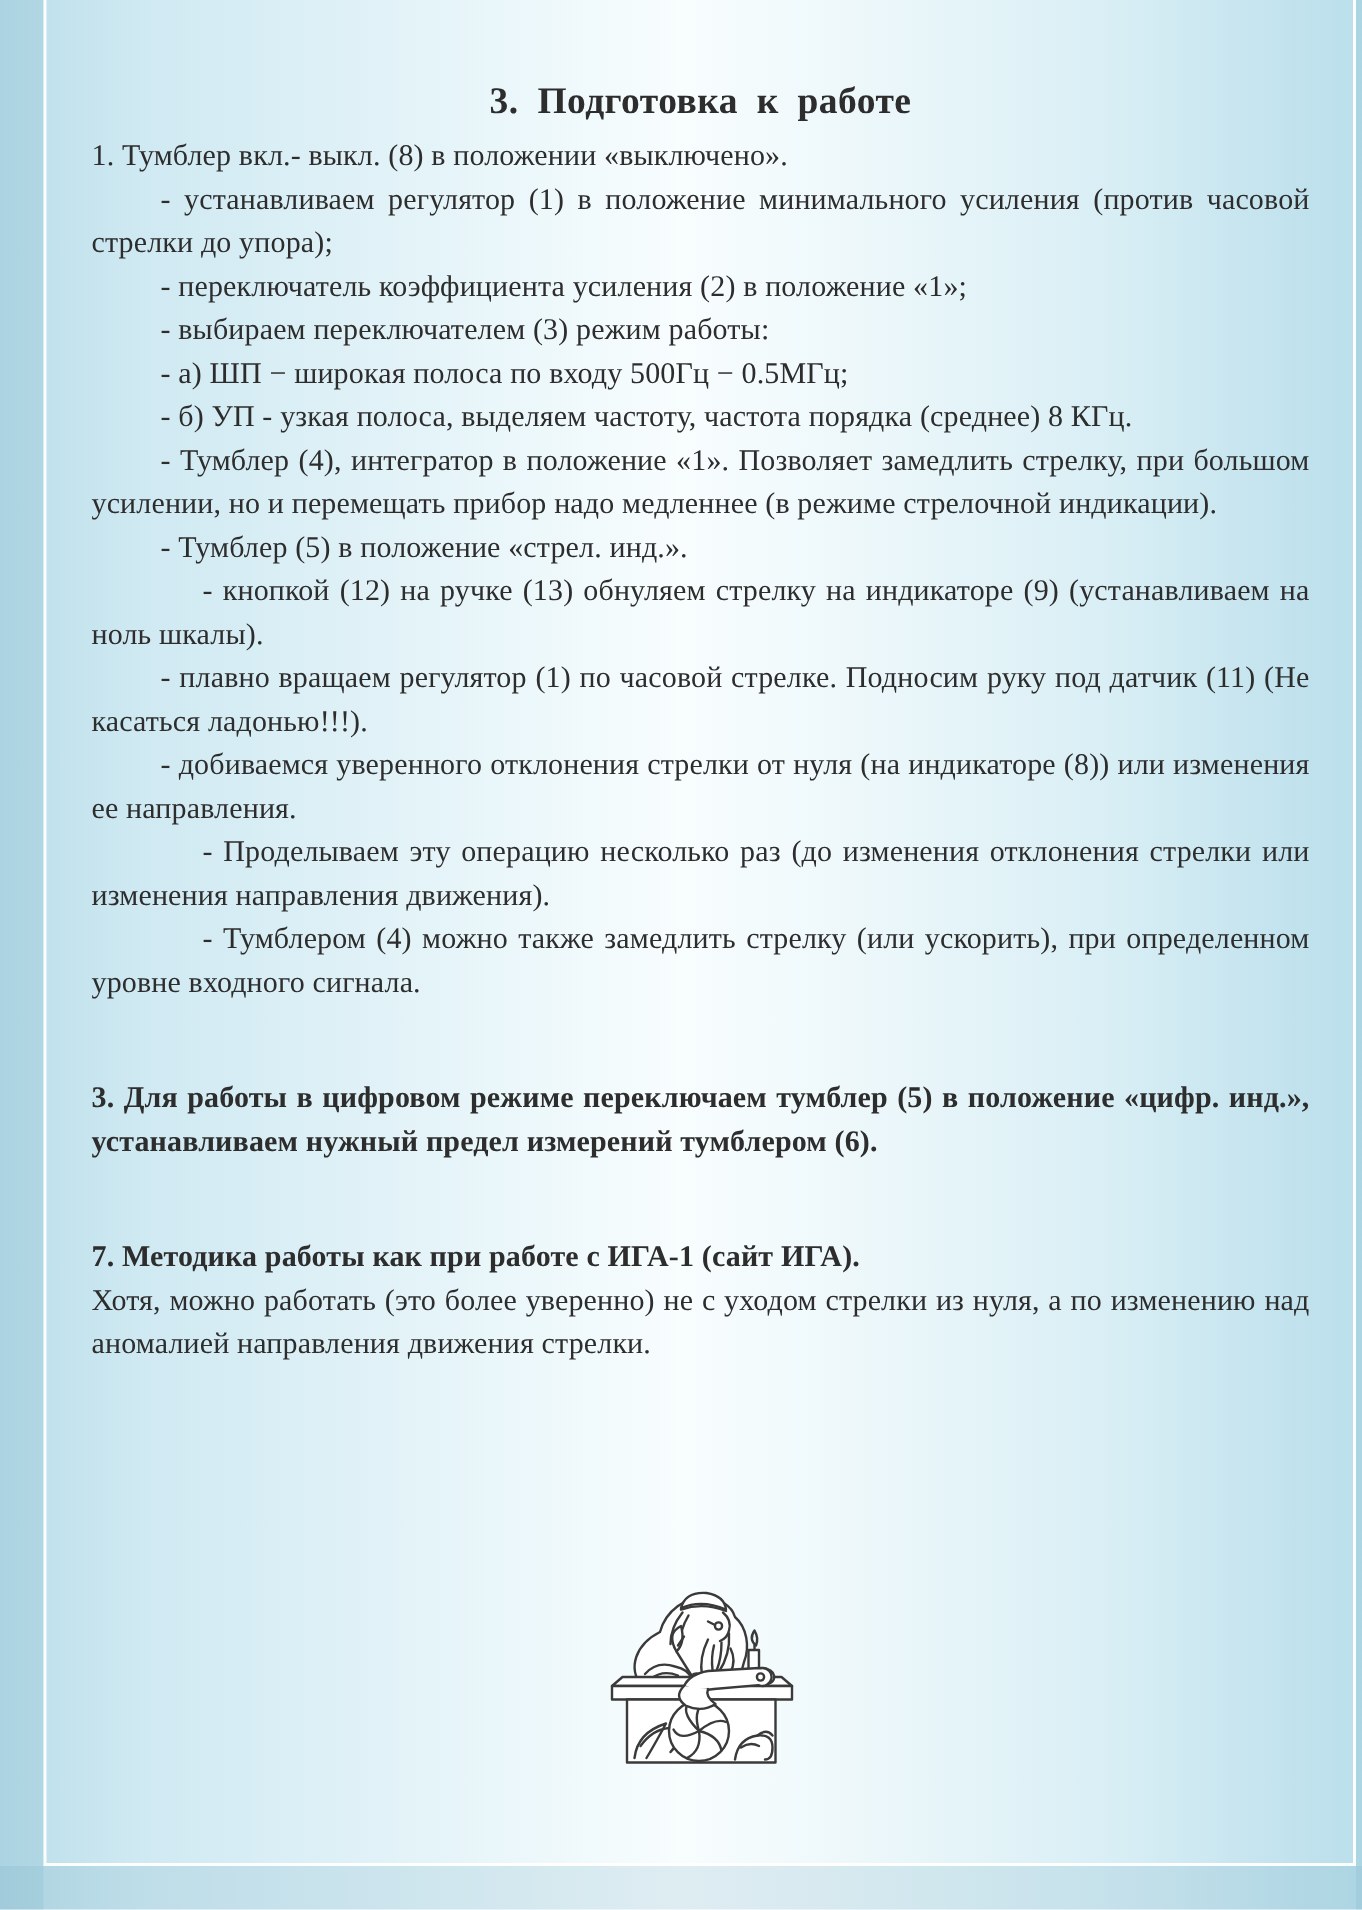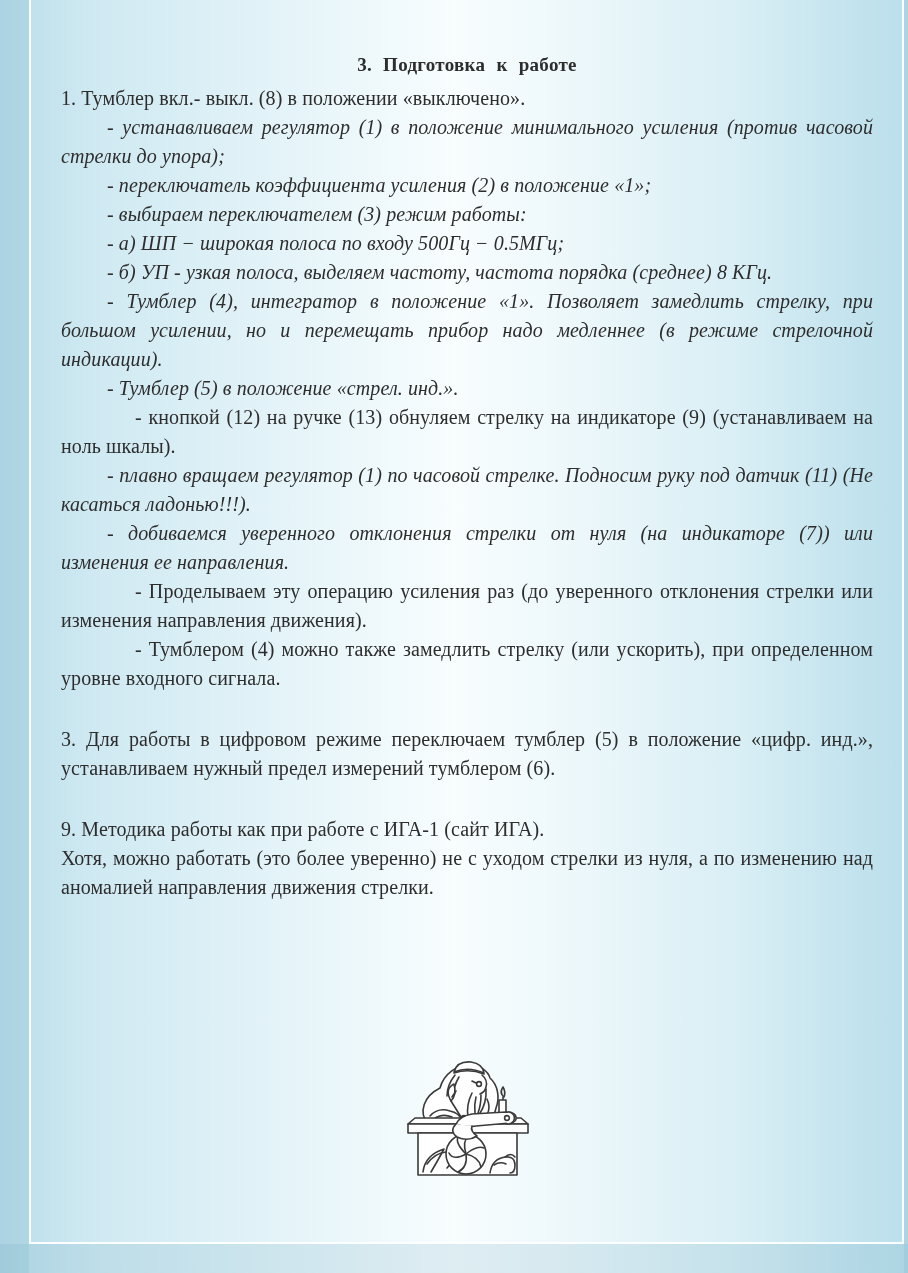--- a/index.html
+++ b/index.html
@@ -21,31 +21,31 @@
   .frame{
     position:absolute;left:29px;top:-4px;right:4px;bottom:29px;
     border:2px solid rgba(255,255,255,0.95);
     pointer-events:none;
   }
   .content{
     position:absolute;left:61px;top:54px;width:812px;
     color:#2d2d2d;
   }
   .title{
-    font-size:19px;font-weight:bold;text-align:center;
+    font-size:25px;font-weight:bold;text-align:center;
     margin:0 0 8px 0;word-spacing:6px;letter-spacing:0.3px;
   }
   .para{
     margin:0;font-size:20px;line-height:29px;
     text-align:justify;letter-spacing:0.1px;
   }
-  .sub{text-indent:46px;font-style:italic;}
+  .sub{text-indent:46px;}
   .sub2{text-indent:74px;}
   .gap{margin-top:29px;}
-  .biggap{margin-top:32px;}
+  .biggap{margin-top:48px;font-weight:bold;}
   .illustration{
     position:absolute;left:402px;top:1058px;width:136px;height:132px;margin:0;
   }
   .illustration svg{width:100%;height:100%;display:block;}
 </style>
 </head>
 <body>
 
 <div class="page">
   <div class="band band-left"></div>
@@ -59,25 +59,25 @@
         <p class="para lead">1. Тумблер вкл.- выкл. (8) в положении «выключено».</p>
         <p class="para sub">- устанавливаем регулятор (1) в положение минимального усиления (против часовой стрелки до упора);</p>
         <p class="para sub">- переключатель коэффициента усиления (2) в положение «1»;</p>
         <p class="para sub">- выбираем переключателем (3) режим работы:</p>
         <p class="para sub">- а) ШП − широкая полоса по входу 500Гц − 0.5МГц;</p>
         <p class="para sub">- б) УП - узкая полоса, выделяем частоту, частота порядка (среднее) 8 КГц.</p>
         <p class="para sub">- Тумблер (4), интегратор в положение «1». Позволяет замедлить стрелку, при большом усилении, но и перемещать прибор надо медленнее  (в режиме стрелочной индикации).</p>
         <p class="para sub">- Тумблер (5) в положение «стрел. инд.».</p>
         <p class="para sub2">- кнопкой (12) на ручке (13) обнуляем стрелку на индикаторе (9) (устанавливаем на ноль шкалы).</p>
         <p class="para sub">- плавно вращаем регулятор (1) по часовой стрелке. Подносим руку под датчик (11) (Не касаться ладонью!!!).</p>
-        <p class="para sub">- добиваемся уверенного отклонения стрелки от нуля (на индикаторе (7)) или изменения ее направления.</p>
-        <p class="para sub2">- Проделываем эту операцию усиления раз (до уверенного отклонения стрелки или изменения направления движения).</p>
+        <p class="para sub">- добиваемся уверенного отклонения стрелки от нуля (на индикаторе (8)) или изменения ее направления.</p>
+        <p class="para sub2">- Проделываем эту операцию несколько раз (до изменения отклонения стрелки или изменения направления движения).</p>
         <p class="para sub2">- Тумблером (4) можно также замедлить стрелку (или ускорить), при определенном уровне входного сигнала.</p>
         <p class="para lead biggap">3. Для работы в цифровом режиме переключаем тумблер (5) в положение «цифр. инд.», устанавливаем нужный предел измерений тумблером (6).</p>
-        <p class="para lead biggap">9. Методика работы как при работе с ИГА-1 (сайт ИГА).</p>
+        <p class="para lead biggap">7. Методика работы как при работе с ИГА-1 (сайт ИГА).</p>
         <p class="para lead">Хотя, можно работать (это более уверенно) не с уходом стрелки из нуля, а по изменению над аномалией направления движения стрелки.</p>
       </div>
   </main>
 
   <figure class="illustration">
     <svg viewBox="0 0 136 132" xmlns="http://www.w3.org/2000/svg">
       <g stroke="#3a3a3a" stroke-width="1.6" fill="none" stroke-linecap="round" stroke-linejoin="round">
 
         <g>
           <path d="M26,66 C16,54 22,38 38,30 C42,15 56,7 66,7 C78,7 86,13 88,20 C96,27 98,40 94,50 C92,58 90,62 90,66 Z" fill="#ffffff"></path>

